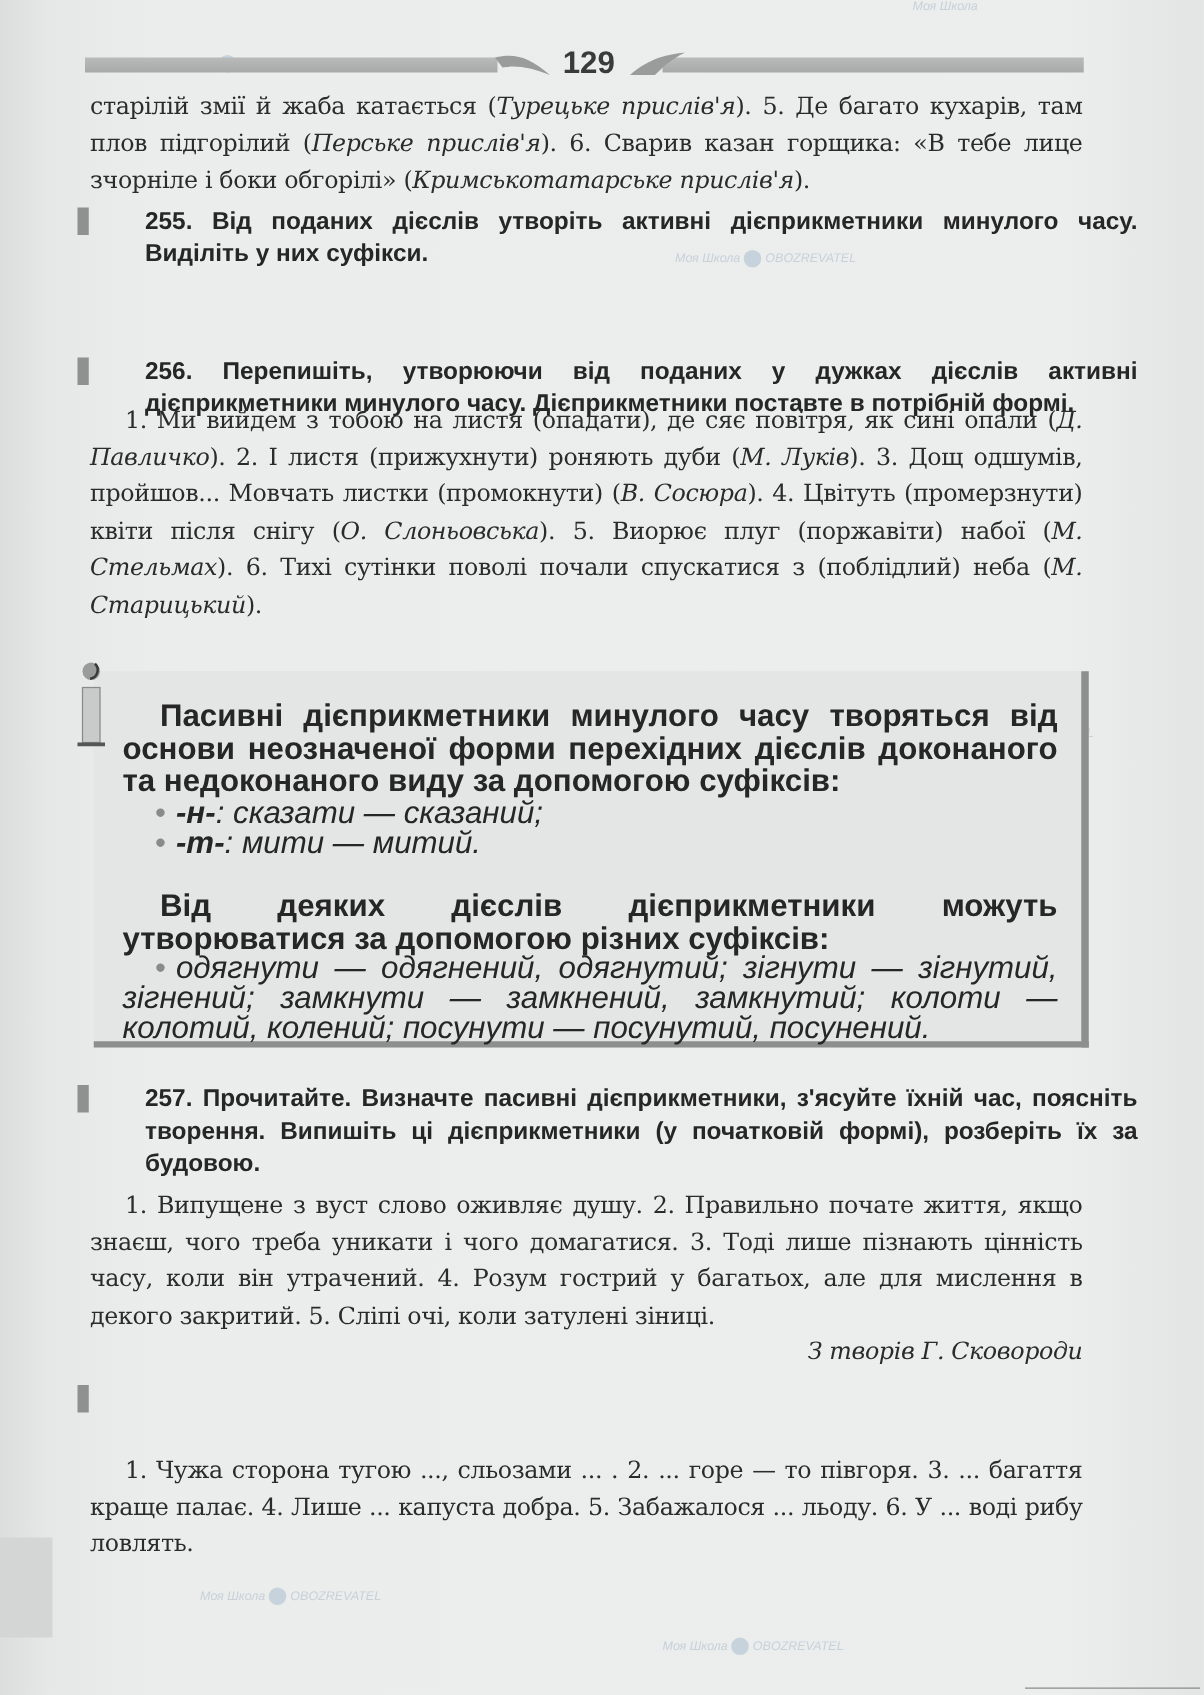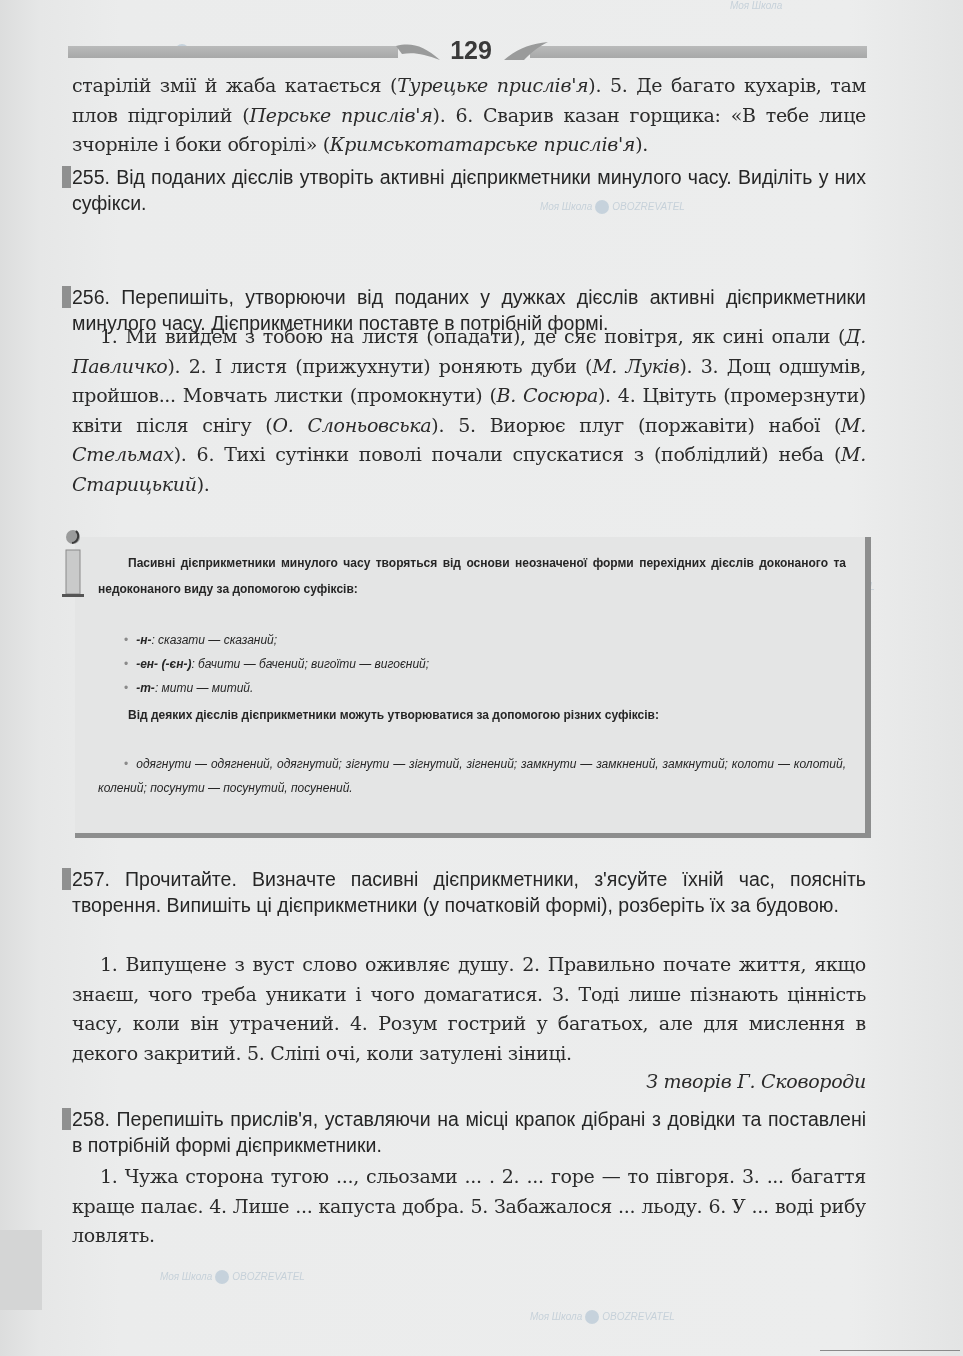--- a/index.html
+++ b/index.html
@@ -28,40 +28,40 @@
   }
   .swoosh { position: absolute; top: 40px; width: 50px; height: 22px; }
   .swoosh.left { left: 394px; }
   .swoosh.right { left: 500px; }
 
   .serif {
     font-family: "DejaVu Serif", serif; font-size: 19px; line-height: 29.5px; color: #2b2b2b;
     letter-spacing: -0.3px;
   }
   .task {
-    font-family: "Liberation Sans", sans-serif; font-weight: normal; font-size: 19.5px; line-height: 26px; color: #262626;
+    font-family: "Liberation Sans", sans-serif; font-weight: bold; font-size: 19.5px; line-height: 26px; color: #262626; margin-left: 44px;
   }
   .block { position: absolute; left: 72px; width: 794px; text-align: justify; }
   .task-marker {
     position: absolute; left: 62px; width: 9px; height: 22px; background: #8f9090;
   }
   .indent { text-indent: 28px; }
   em { font-style: italic; }
   .right { text-align: right; }
 
   
   .info-box {
     position: absolute; left: 75px; top: 537px; width: 790px; height: 296px;
     background: #e4e5e5;
     border-right: 6px solid #8d8e8e;
     border-bottom: 5px solid #8d8e8e;
   }
   .info-text {
     position: absolute; left: 98px; width: 748px;
-    font-family: "Liberation Sans", sans-serif; font-size: 12px; color: #262626;
+    font-family: "Liberation Sans", sans-serif; font-size: 25px; color: #262626; margin-top: 10px;
   }
   .info-bold { font-weight: bold; line-height: 26px; text-align: justify; }
   .info-list { font-style: italic; line-height: 24px; }
   .info-list .bullet { color: #8a8a8a; font-style: normal; margin-right: 8px; }
   .info-list b { font-style: italic; }
   .info-icon { position: absolute; left: 58px; top: 528px; width: 30px; height: 72px; }
   .watermark {
     position: absolute; font-family: "Liberation Sans", sans-serif; font-size: 10px; font-style: italic;
     color: #b7c6d2; opacity: 0.7; white-space: nowrap; pointer-events: none;
   }
@@ -112,35 +112,31 @@
   <div class="info-box"></div>
   <svg class="info-icon" viewBox="0 0 30 72">
     <circle cx="15" cy="9" r="7" fill="#9a9b9b"></circle>
     <path d="M18 3 A7 7 0 0 1 14 15" stroke="#3a3a3a" stroke-width="2" fill="none"></path>
     <rect x="8" y="22" width="14" height="44" fill="#c9caca" stroke="#8a8a8a" stroke-width="1"></rect>
     <rect x="4" y="66" width="22" height="3" fill="#555"></rect>
   </svg>
   <div class="info-text info-bold" style="top:550px; text-indent:30px">Пасивні дієприкметники минулого часу творяться від основи неозначеної форми перехідних дієслів доконаного та недоконаного виду за допомогою суфіксів:</div>
   <div class="info-text info-list" style="top:628px; left:124px; width:700px">
     <div><span class="bullet">•</span><b>-н-</b><span>: сказати — сказаний;</span></div>
-    <div><span class="bullet">•</span><b>-ен- (-єн-)</b><span>: бачити — бачений; вигоїти — вигоєний;</span></div>
     <div><span class="bullet">•</span><b>-т-</b><span>: мити — митий.</span></div>
   </div>
   <div class="info-text info-bold" style="top:702px; text-indent:30px">Від деяких дієслів дієприкметники можуть утворюватися за допомогою різних суфіксів:</div>
   <div class="info-text info-list" style="top:752px; text-align:justify; text-indent:26px">
     <span class="bullet">•</span><span>одягнути — одягнений, одягнутий; зігнути — зігнутий, зігнений; замкнути — замкнений, замкнутий; колоти — колотий, колений; посунути — посунутий, посунений.</span>
   </div>
 
   <div class="task-marker" style="top:868px"></div>
   <div class="block task" style="top:866px">
     <span>257.</span> <span>Прочитайте. Визначте пасивні дієприкметники, з'ясуйте їхній час, поясніть творення. Випишіть ці дієприкметники (у початковій формі), розберіть їх за будовою.</span>
   </div>
   <div class="block serif indent" style="top:950px">1. Випущене з вуст слово оживляє душу. 2. Правильно почате життя, якщо знаєш, чого треба уникати і чого домагатися. 3. Тоді лише пізнають цінність часу, коли він утрачений. 4. Розум гострий у багатьох, але для мислення в декого закритий. 5. Сліпі очі, коли затулені зіниці.</div>
   <div class="block serif right" style="top:1067px"><em>З творів Г. Сковороди</em></div>
 
   <div class="task-marker" style="top:1108px"></div>
-  <div class="block task" style="top:1106px">
-    <span>258.</span> <span>Перепишіть прислів'я, уставляючи на місці крапок дібрані з довідки та поставлені в потрібній формі дієприкметники.</span>
-  </div>
   <div class="block serif indent" style="top:1162px">1. Чужа сторона тугою ..., сльозами ... . 2. ... горе — то півгоря. 3. ... багаття краще палає. 4. Лише ... капуста добра. 5. Забажалося ... льоду. 6. У ... воді рибу ловлять.</div>
 
   <div class="bottom-line"></div>
 </div>
 
 </body></html>

